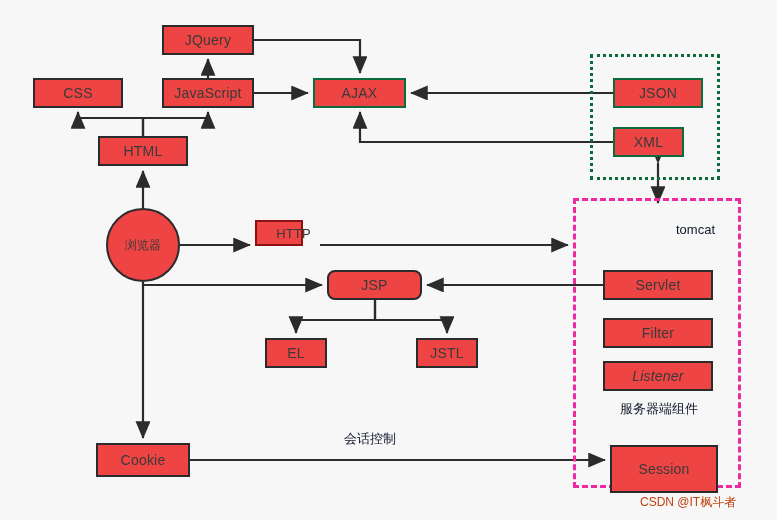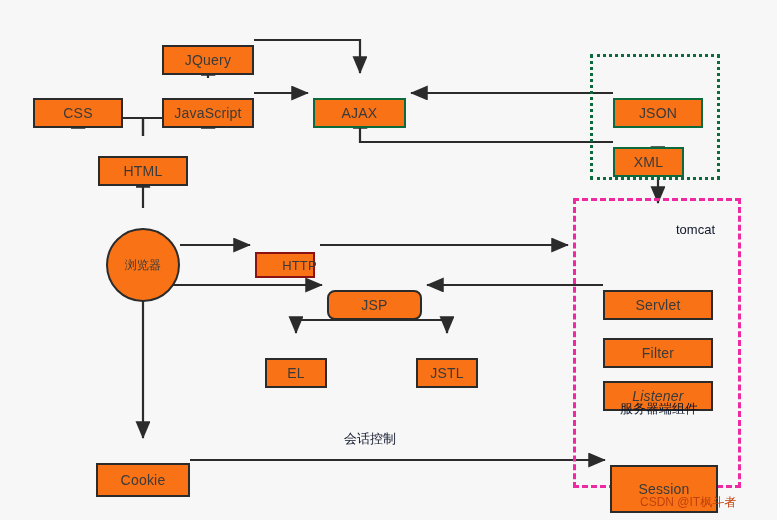--- a/index.html
+++ b/index.html
@@ -8,27 +8,26 @@
     background:#f7f7f7;
     font-family:"Liberation Sans","DejaVu Sans",sans-serif;
     overflow:hidden;
   }
   #canvas{position:relative;width:777px;height:520px;}
   svg.layer{position:absolute;left:0;top:0;width:777px;height:520px;}
 
   .node{
     position:absolute;
     box-sizing:border-box;
-    background:#f97316;
+    background:#ef4444;
     border:2px solid #2b2b2b;
     display:flex;align-items:center;justify-content:center;
     font-size:14px;color:#3a3a3a;
     letter-spacing:.2px;
     white-space:nowrap;
-    margin-top:20px;
   }
   .node.green{border-color:#0c6b3d;text-align:right;}
   .node.red{border-color:#8b1212;}
   .node.round{border-radius:8px;}
   .node.circle{
     border-radius:50%;
     border-width:2px;
     font-size:12px;
   }
   .group{
@@ -111,21 +110,21 @@
   <div class="node green" style="left:313px;top:78px;width:93px;height:30px;">AJAX</div>
 
   <div class="node green" style="left:613px;top:78px;width:90px;height:30px;">JSON</div>
 
   <div class="node" style="left:98px;top:136px;width:90px;height:30px;">HTML</div>
 
   <div class="node green" style="left:613px;top:127px;width:71px;height:30px;">XML</div>
 
   <div class="node circle" style="left:106px;top:208px;width:74px;height:74px;">浏览器</div>
 
-  <div class="node red" style="left:255px;top:232px;width:60px;height:26px;font-size:13px;padding-left:29px;">HTTP</div>
+  <div class="node red" style="left:255px;top:220px;width:48px;height:26px;font-size:13px;padding-left:29px;">HTTP</div>
 
   <div class="node round" style="left:327px;top:270px;width:95px;height:30px;">JSP</div>
 
   <div class="node" style="left:603px;top:270px;width:110px;height:30px;">Servlet</div>
 
   <div class="node" style="left:603px;top:318px;width:110px;height:30px;">Filter</div>
 
   <div class="node" style="left:265px;top:338px;width:62px;height:30px;">EL</div>
 
   <div class="node" style="left:416px;top:338px;width:62px;height:30px;">JSTL</div>

